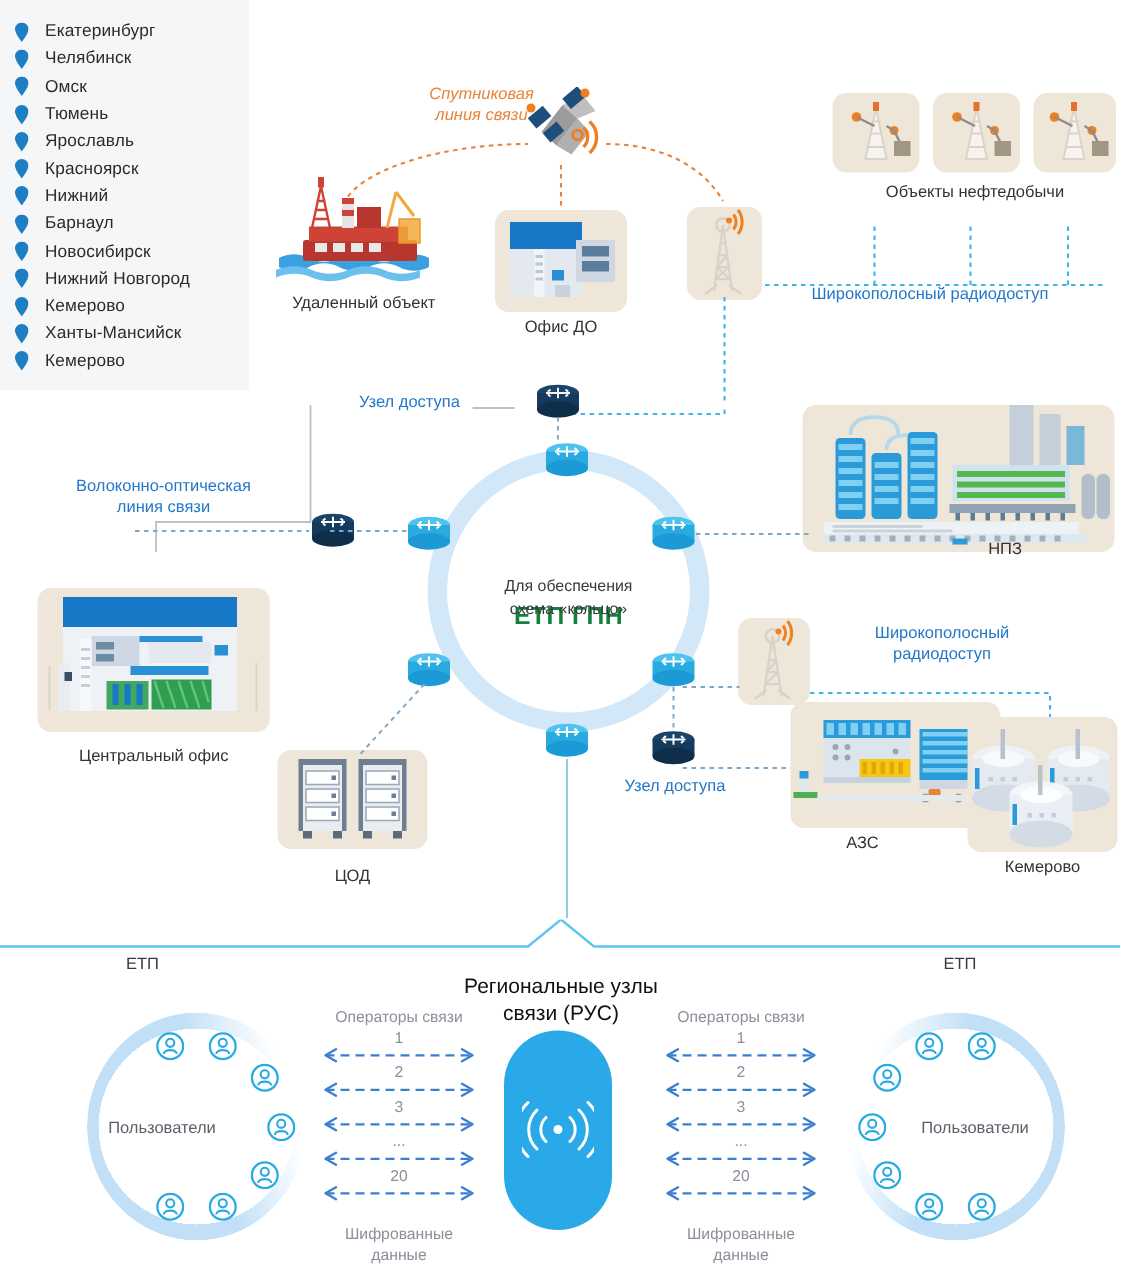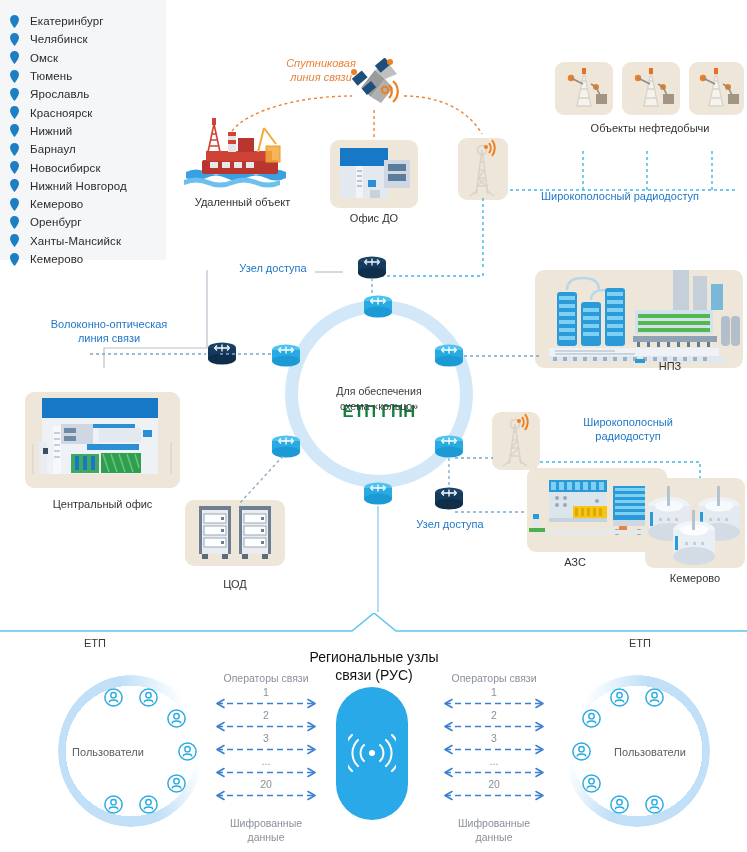--- a/index.html
+++ b/index.html
@@ -175,28 +175,20 @@
           </span>
           <span class="city-label">Нижний Новгород</span>
         </div>
         <div class="city-row">
           <span class="pin">
             <svg width="9" height="13" viewBox="0 0 9 13">
               <path d="M4.5 0 C7 0 9 2 9 4.4 C9 7.6 4.5 13 4.5 13 C4.5 13 0 7.6 0 4.4 C0 2 2 0 4.5 0 Z" fill="#1c7fc4"></path>
             </svg>
           </span>
           <span class="city-label">Кемерово</span>
-        </div>
-        <div class="city-row">
-          <span class="pin">
-            <svg width="9" height="13" viewBox="0 0 9 13">
-              <path d="M4.5 0 C7 0 9 2 9 4.4 C9 7.6 4.5 13 4.5 13 C4.5 13 0 7.6 0 4.4 C0 2 2 0 4.5 0 Z" fill="#1c7fc4"></path>
-            </svg>
-          </span>
-          <span class="city-label">Оренбург</span>
         </div>
         <div class="city-row">
           <span class="pin">
             <svg width="9" height="13" viewBox="0 0 9 13">
               <path d="M4.5 0 C7 0 9 2 9 4.4 C9 7.6 4.5 13 4.5 13 C4.5 13 0 7.6 0 4.4 C0 2 2 0 4.5 0 Z" fill="#1c7fc4"></path>
             </svg>
           </span>
           <span class="city-label">Ханты-Мансийск</span>
         </div>
         <div class="city-row">

